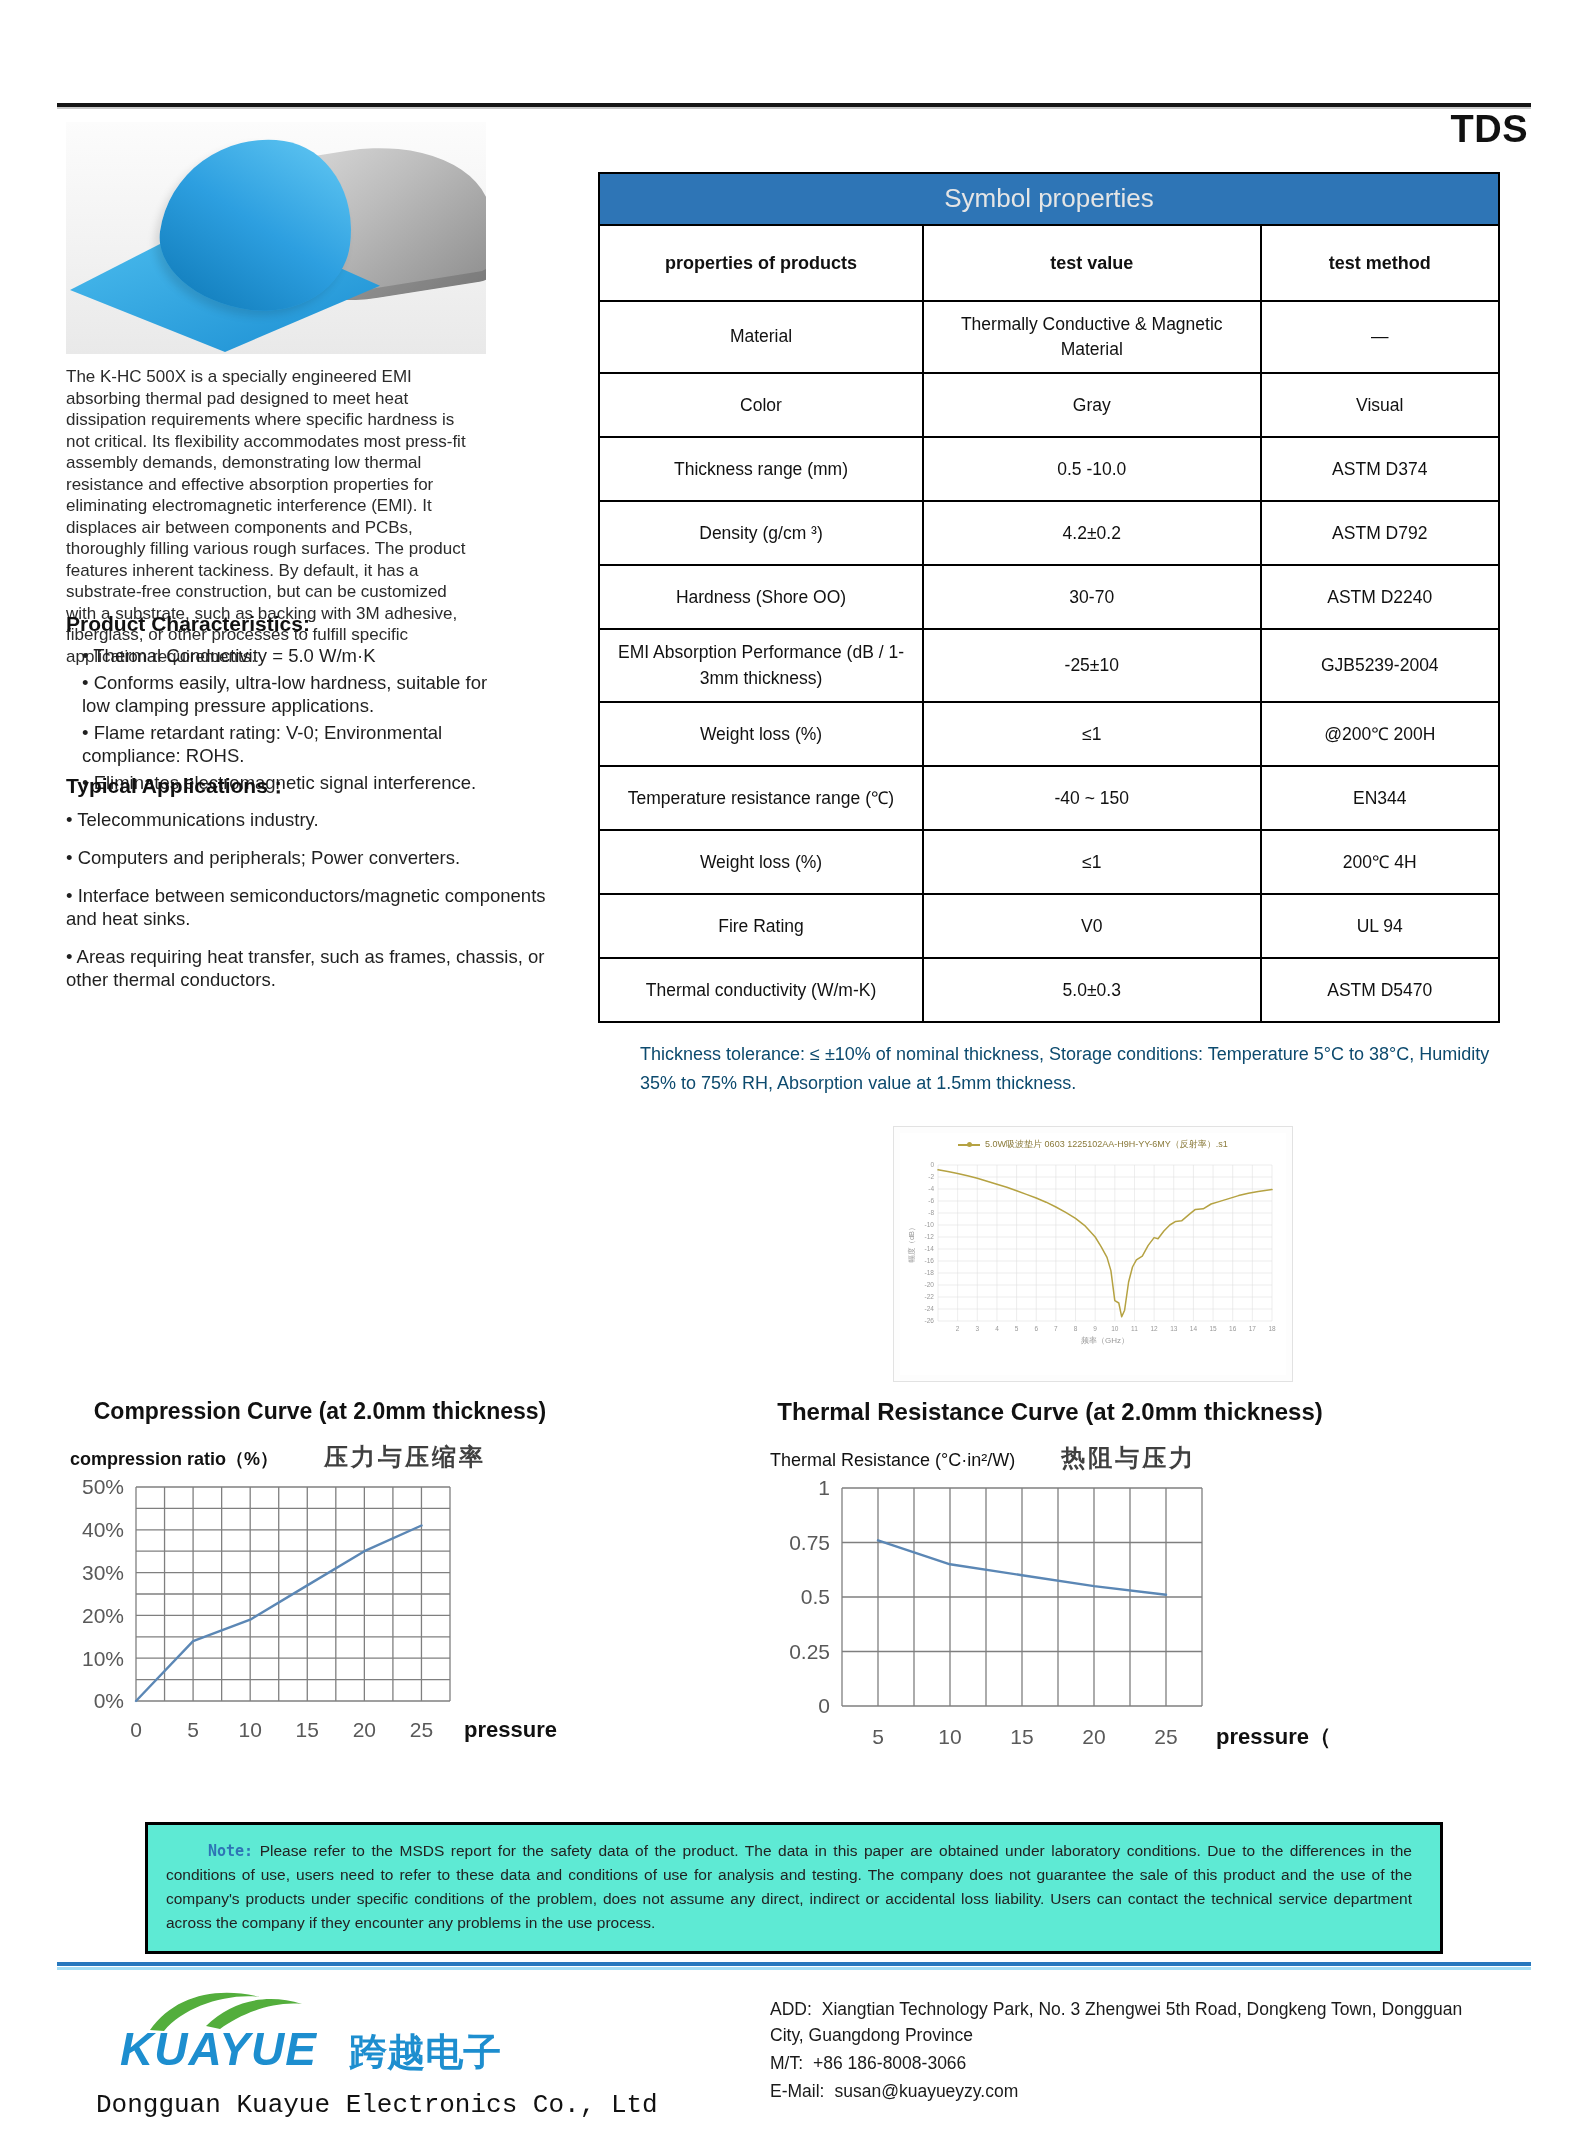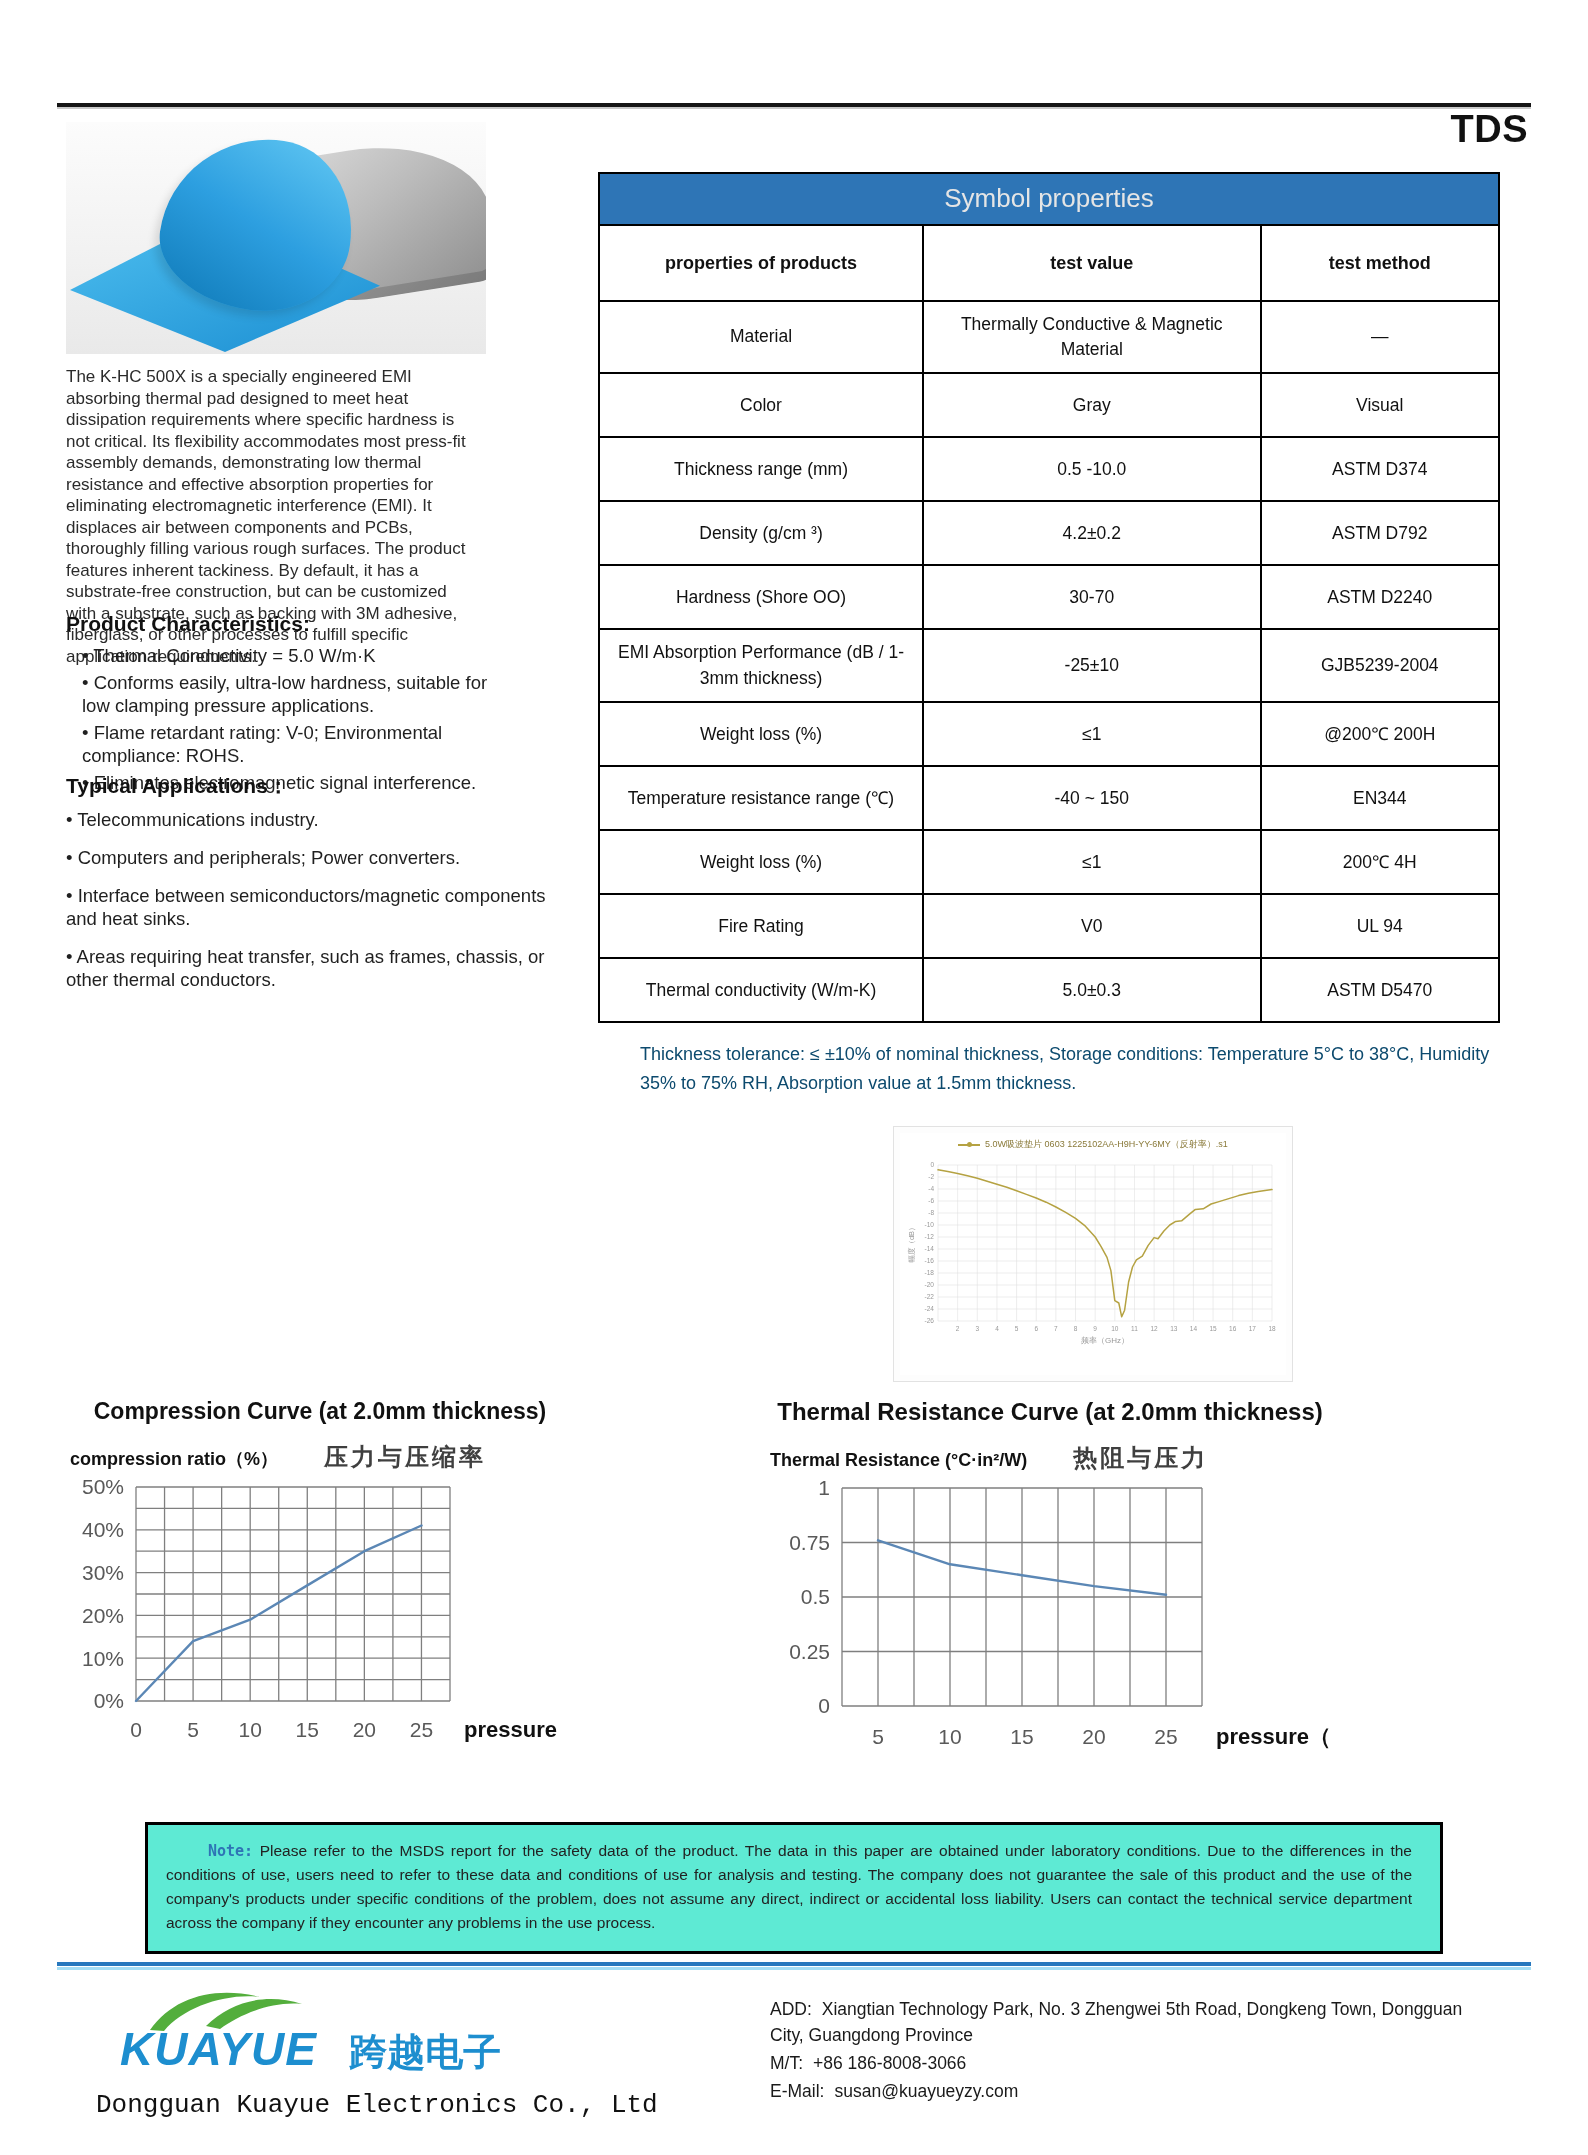--- a/index.html
+++ b/index.html
@@ -63,21 +63,21 @@
             border-radius:50%;background:#b5a242;}
   .emi-svg{display:block;margin:4px auto 0 auto;}
 
   
   .chart-block{position:absolute;}
   .chart-block.left{left:70px;top:1398px;width:500px;}
   .chart-block.right{left:770px;top:1398px;width:560px;}
   .chart-title{text-align:center;font-size:23px;font-weight:700;color:#111;margin:0;}
   .chart-block.right .chart-title{font-size:24px;}
   .chart-labels{display:flex;align-items:baseline;margin-top:16px;}
-  .y-axis-label{font-size:18px;color:#111;font-weight:bold;}
+  .y-axis-label{font-size:18px;color:#111;}
   .chart-block.left .y-axis-label{font-weight:700;}
   .cn-subtitle{font-size:24px;font-weight:700;color:#3f3f3f;letter-spacing:3px;margin-left:46px;}
   .chart-svg{display:block;margin-top:4px;}
 
   
   .note-box{position:absolute;left:145px;top:1822px;width:1298px;border:3px solid #000;
             background:#5eead4;padding:14px 28px 16px 18px;box-sizing:border-box;}
   .note-box p{margin:0;font-size:15.5px;line-height:24px;color:#222;text-align:justify;
             text-indent:42px;}
   .note-label{color:#2e74b5;font-weight:700;font-family:"DejaVu Sans Mono",monospace;font-size:15px;}

